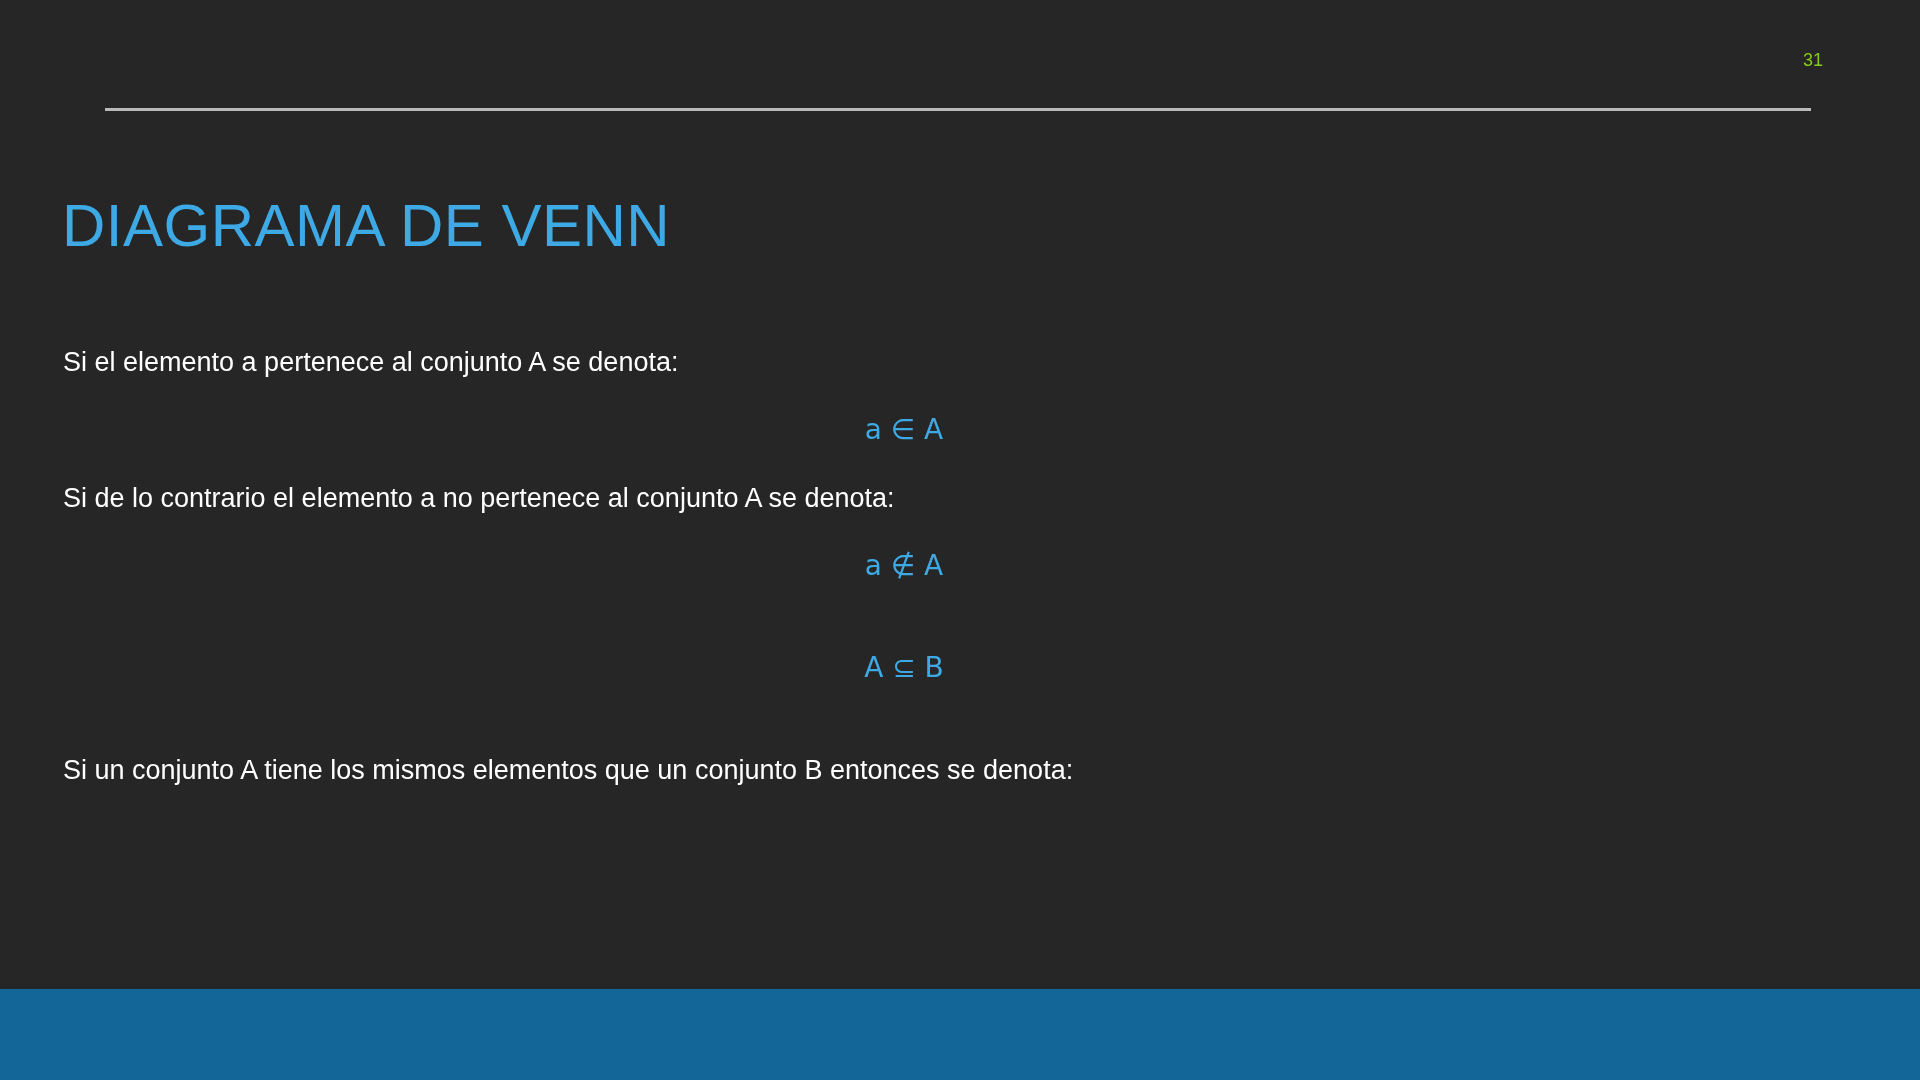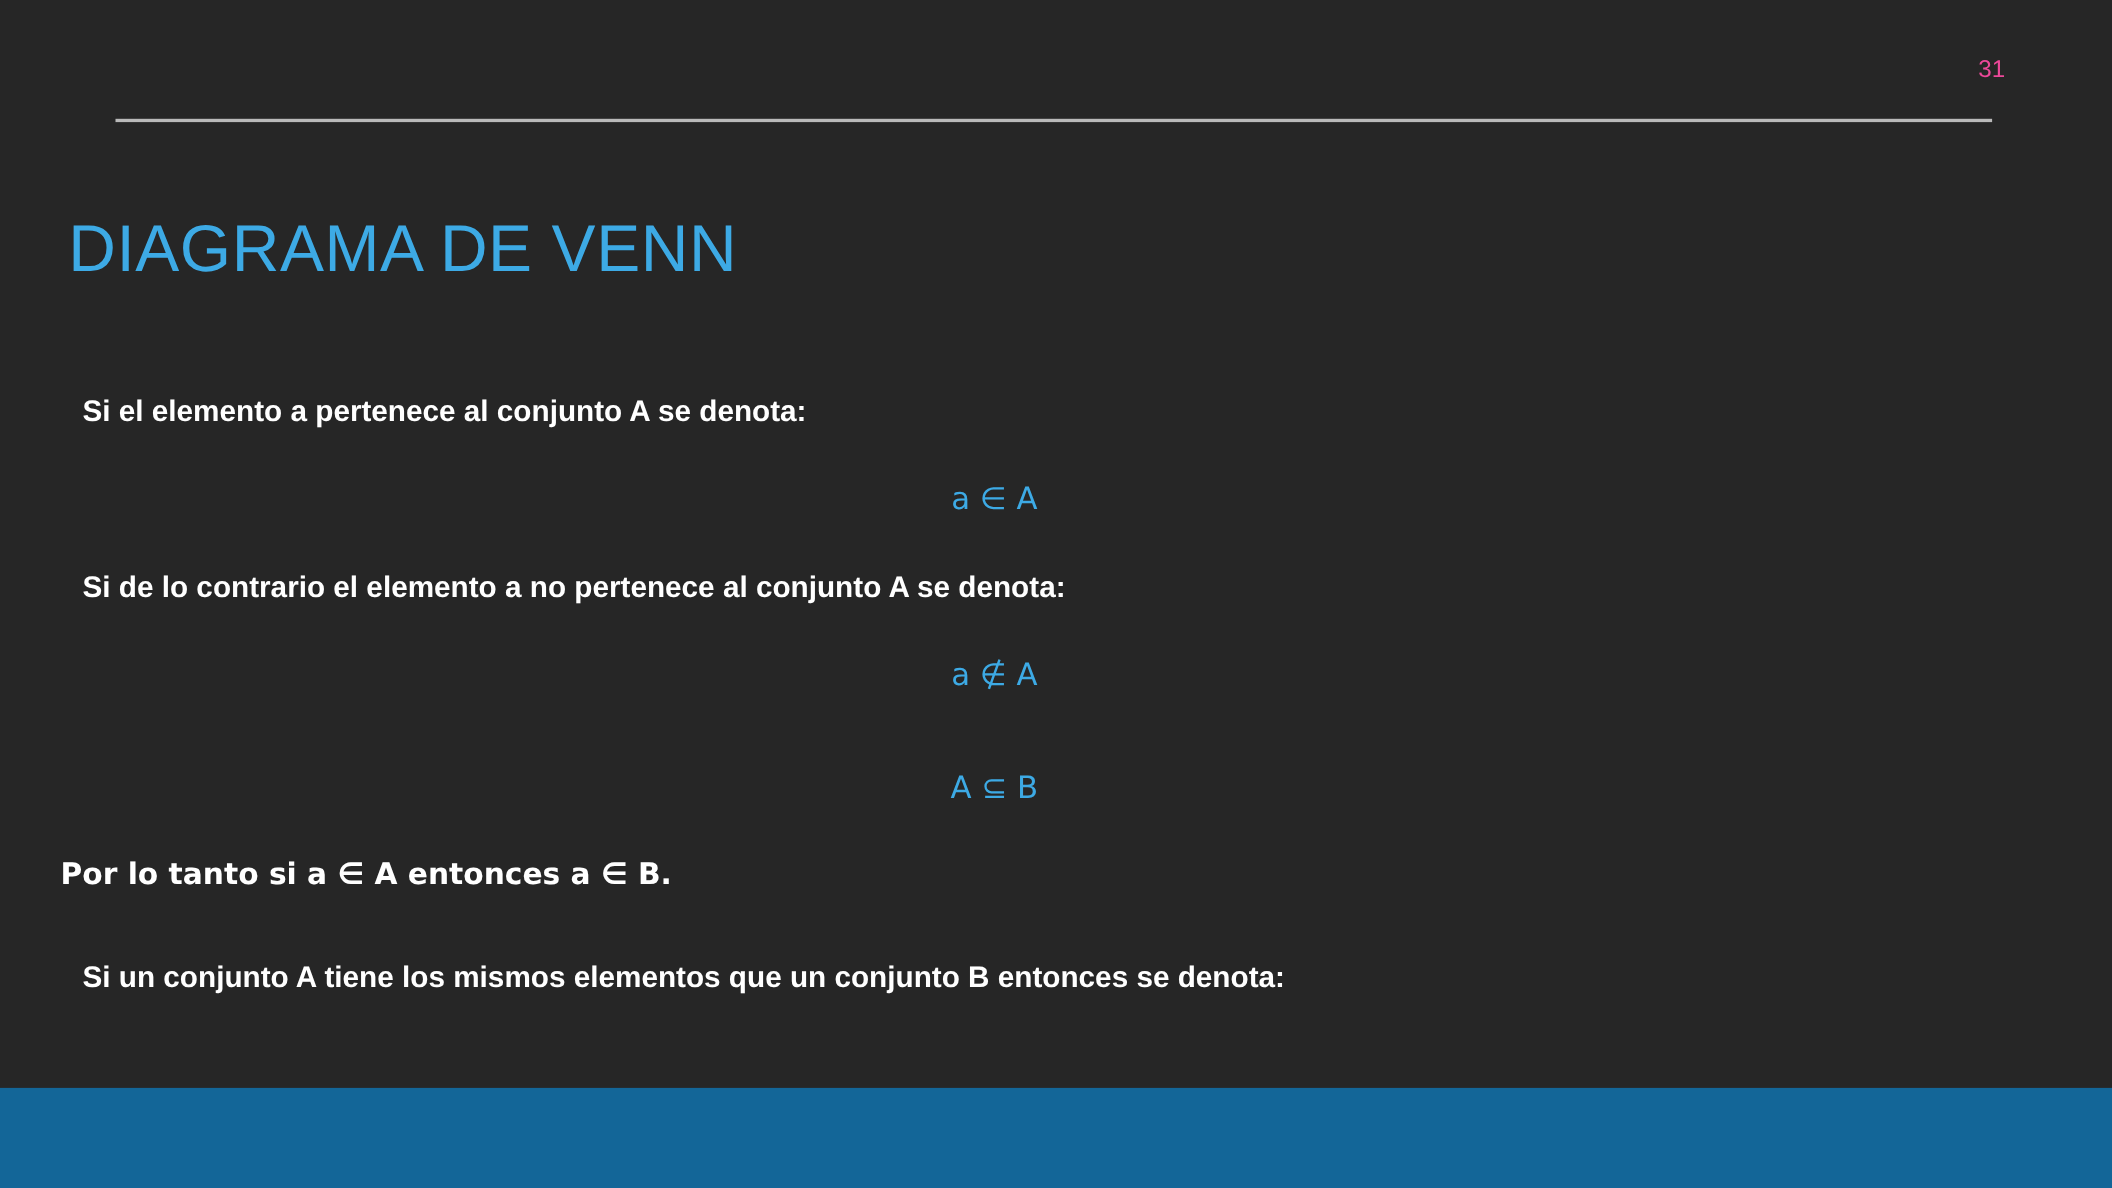--- a/index.html
+++ b/index.html
@@ -37,22 +37,22 @@
     font-size: 24px;
     letter-spacing: 2.1px;
     color: #a3a3a3;
     font-weight: 400;
     white-space: nowrap;
   }
   .page-number {
     position: absolute;
     right: 97px;
     top: 50px;
-    font-size: 22px;
-    color: #ec4899;
+    font-size: 18px;
+    color: #84cc16;
     font-weight: 400;
   }
   .header-rule {
     position: absolute;
     left: 105px;
     top: 108px;
     width: 1706px;
     height: 3px;
     background: #b9b9b9;
   }
@@ -73,26 +73,26 @@
 
   
   .body-block {
     position: absolute;
     left: 0;
     right: 0;
     top: 345px;
   }
   .para {
     position: relative;
-    margin: 12px;
+    margin: 0;
     padding: 0;
     color: #ffffff;
     font-size: 27px;
     line-height: 34px;
-    font-weight: 700;
+    font-weight: 400;
     padding-left: 63px;
     white-space: nowrap;
   }
   .formula {
     position: relative;
     margin: 0;
     padding: 0;
     color: #3daae5;
     font-size: 28px;
     line-height: 34px;
@@ -139,21 +139,20 @@
     <div class="spacer-md"></div>
 
     <p class="formula math">a ∉ A</p>
     <div class="spacer-md"></div>
 
     <div class="spacer-md"></div>
 
     <p class="formula math">A ⊆ B</p>
     <div class="spacer-md"></div>
 
-    <p class="para math">Por lo tanto si a ∈ A entonces a ∈ B.</p>
     <div class="spacer-md"></div>
 
     <p class="para">Si un conjunto A tiene los mismos elementos que un conjunto B entonces se denota:</p>
     <div class="spacer-md"></div>
 
 
   </div>
 
   <div class="bottom-bar"></div>
 

